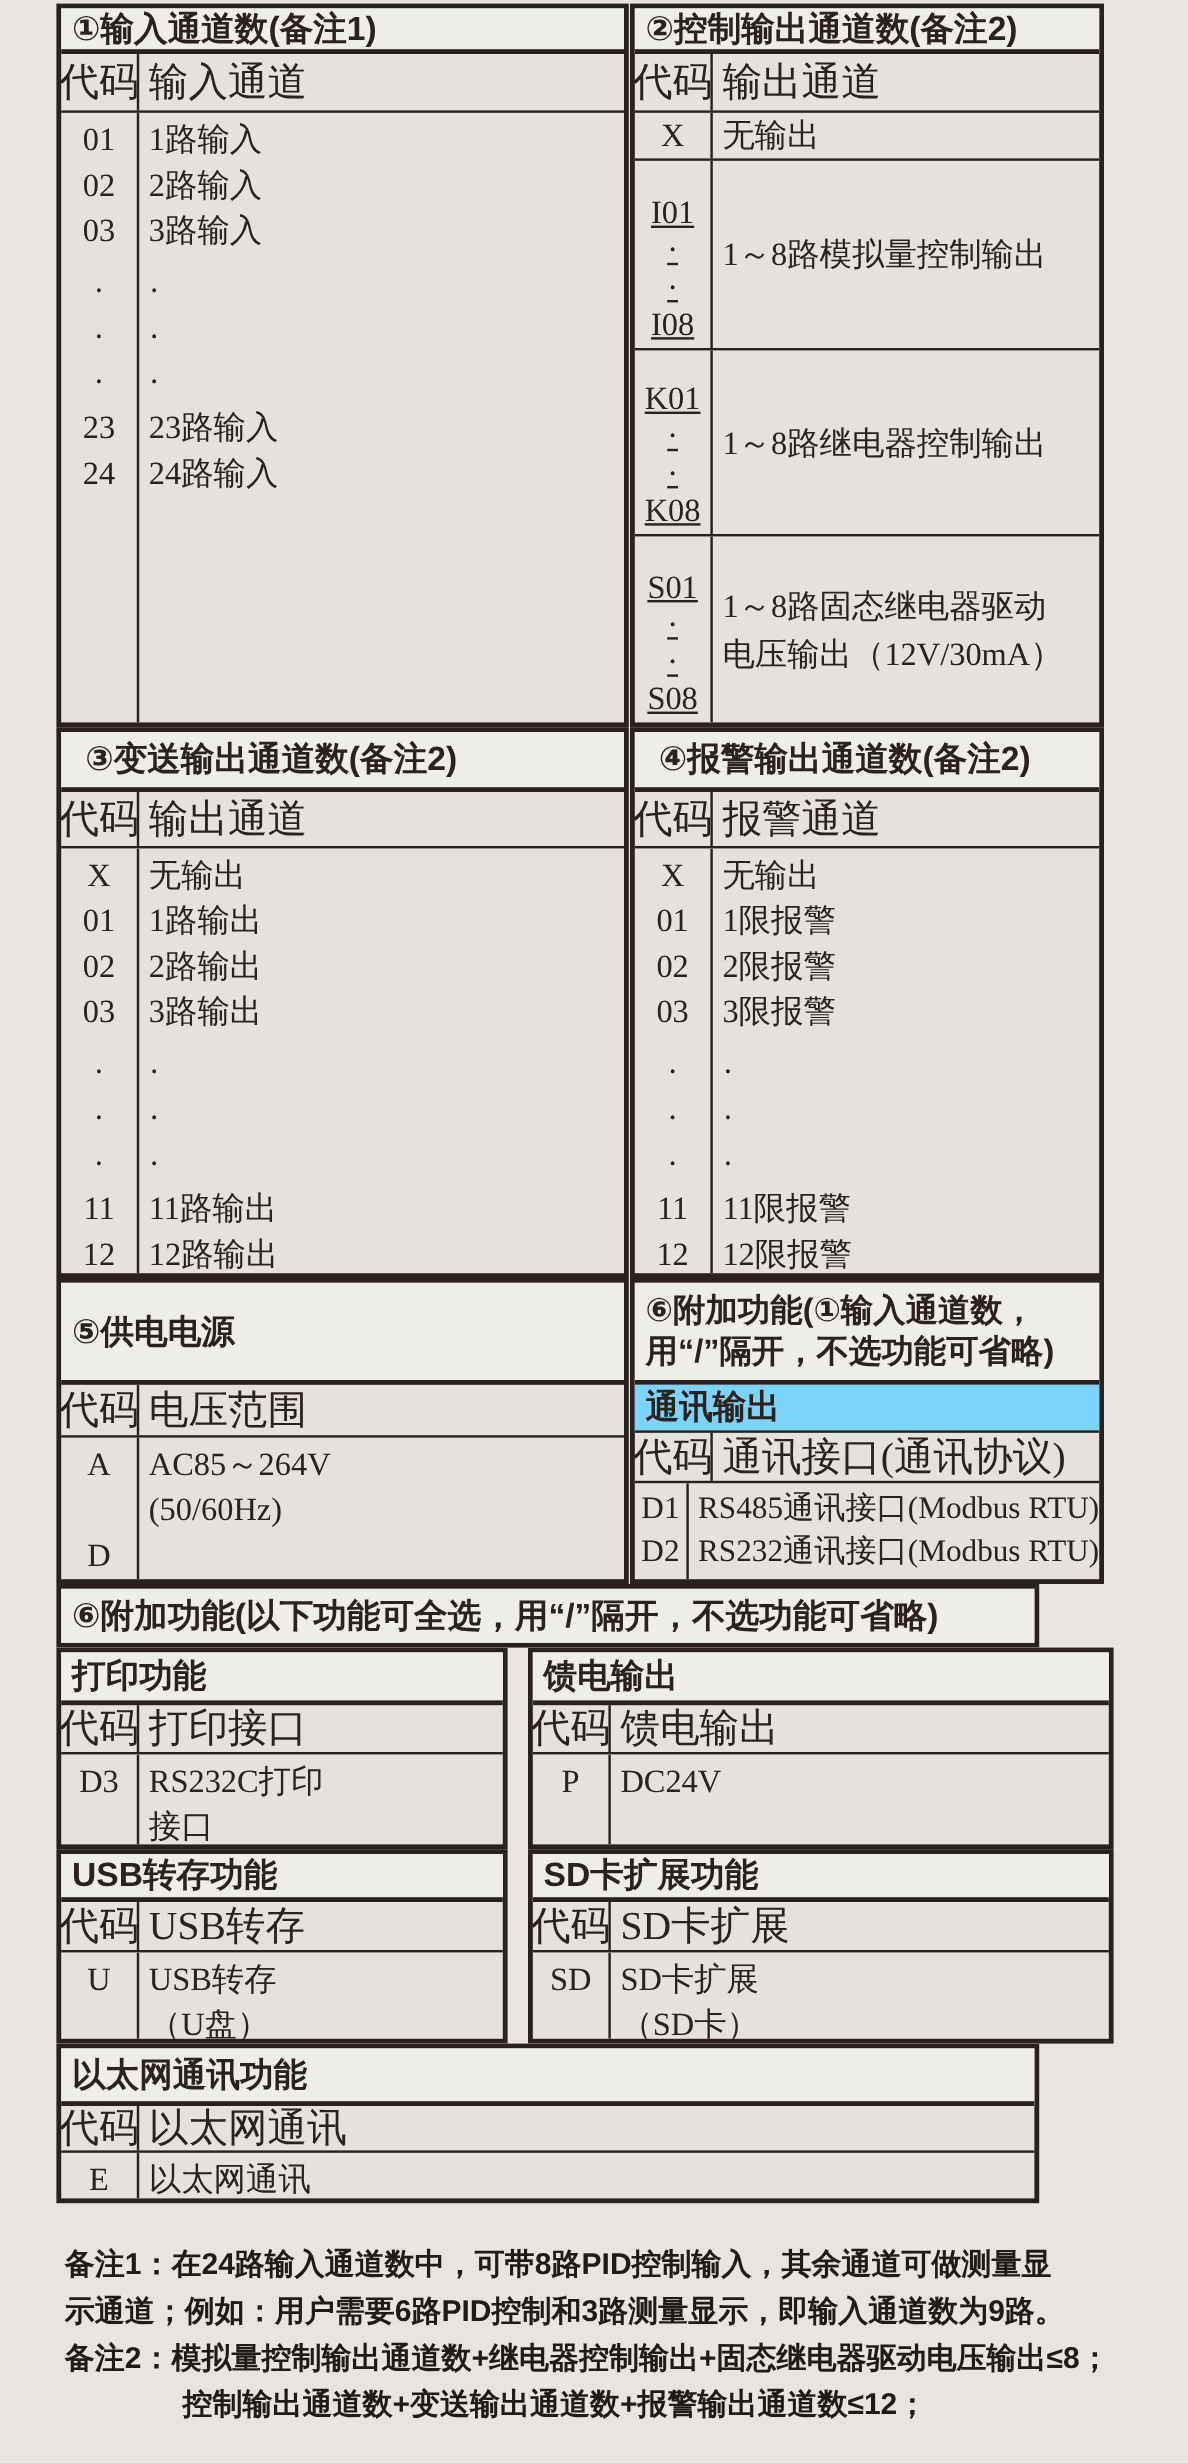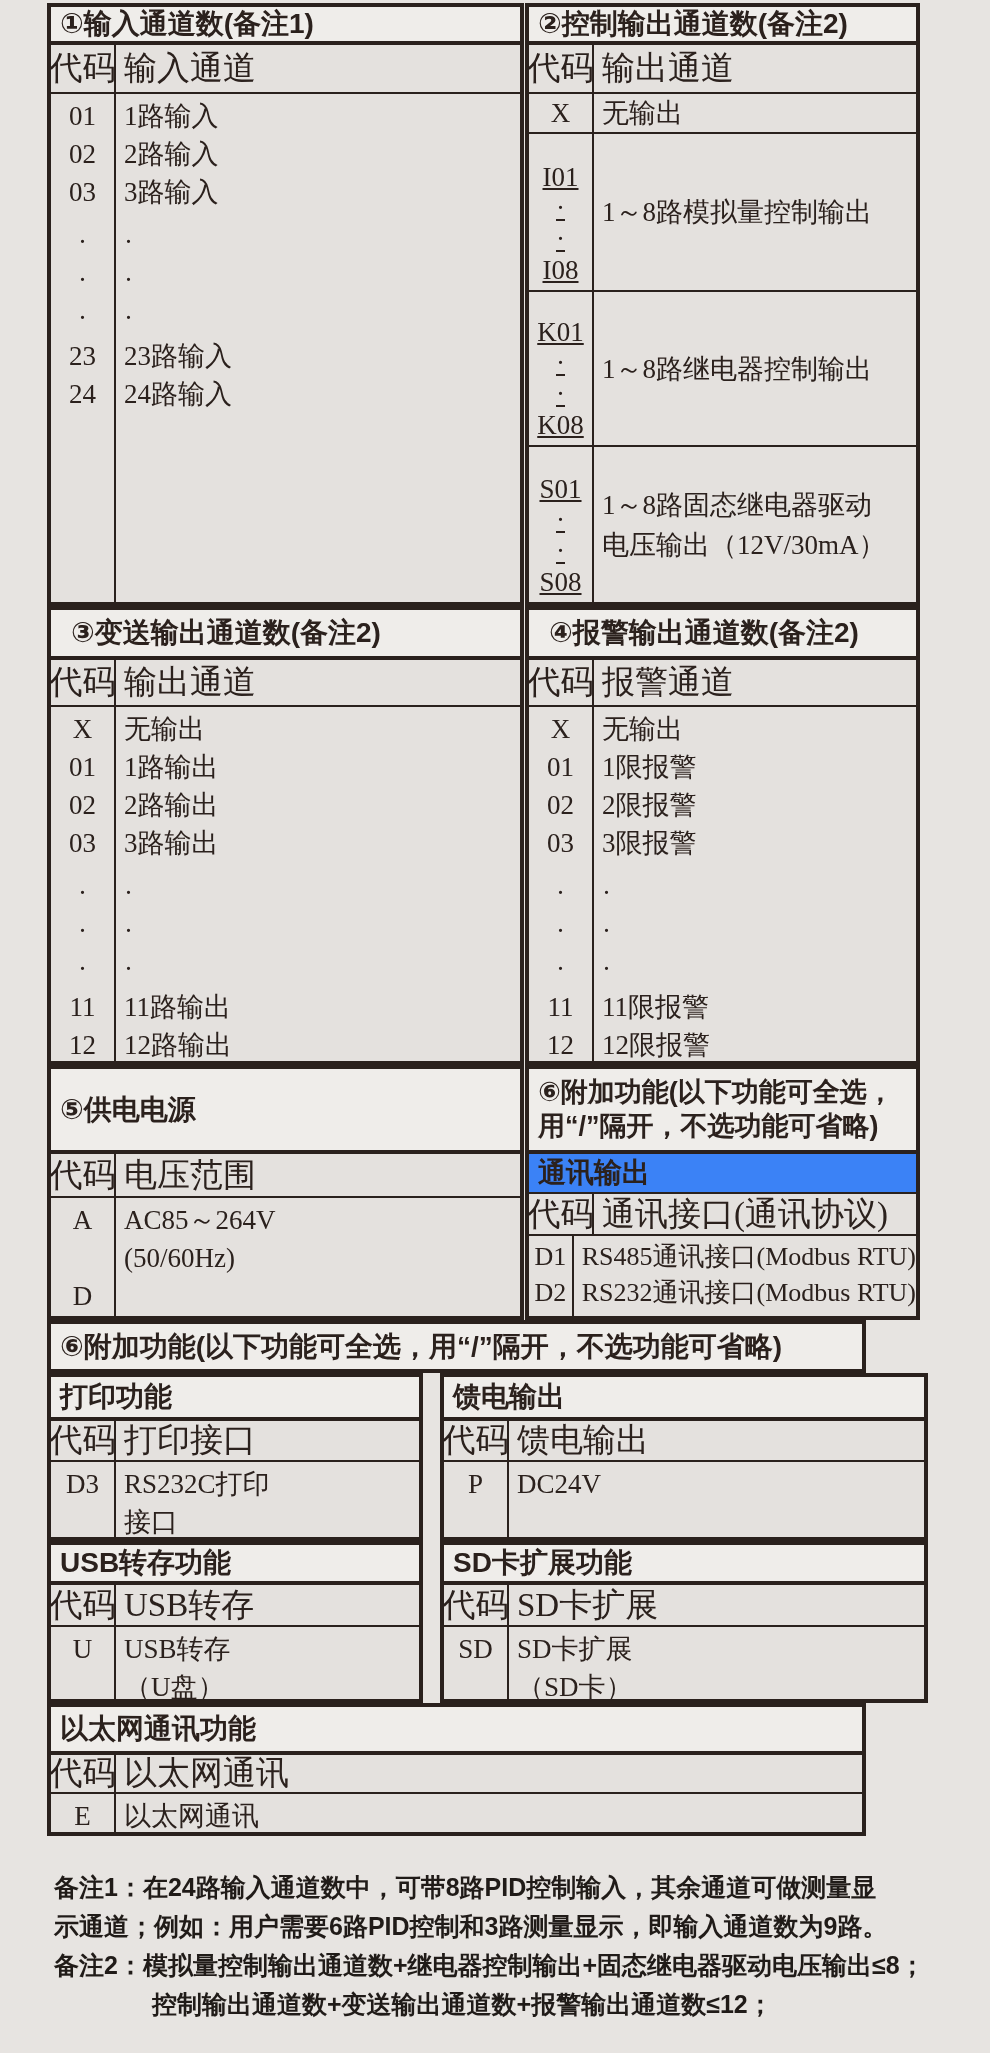--- a/index.html
+++ b/index.html
@@ -43,21 +43,21 @@
   }
   .band.noline { border-bottom: none; flex: 1; }
   .bandA { height: 38px; }
   .bandB { height: 50px; padding-left: 20px; }
   .bandC { height: 85px; }
   .bandC2 { height: 85px; font-size: 27px; line-height: 1.25; }
   .bandE { height: 44px; }
   .bandF { height: 40px; }
   .bandG { height: 48px; }
   .subband {
-    background: #3b82f6;
+    background: #7dd3fc;
     border-bottom: 2px solid #2a211d;
     font-family: "Liberation Sans", "DejaVu Sans", sans-serif;
     font-weight: bold;
     font-size: 28px;
     padding: 0 9px;
     display: flex;
     align-items: center;
     height: 40px;
     white-space: nowrap;
   }
@@ -287,21 +287,21 @@
           </div>
           <div class="desccol">
             <div class="ln">AC85～264V</div>
             <div class="ln">(50/60Hz)</div>
           </div>
         </div>
       </div>
 
       <div class="box wR">
         <div class="band bandC2">
-          <div>⑥附加功能(以下功能可全选，</div>
+          <div>⑥附加功能(①输入通道数，</div>
           <div>用“/”隔开，不选功能可省略)</div>
         </div>
         <div class="subband">通讯输出</div>
         <div class="colhead chC2">
           <div class="code-h">代码</div>
           <div class="desc-h">通讯接口(通讯协议)</div>
         </div>
         <div class="body fs26">
           <div class="codecol">
             <div class="ln36">D1</div>

